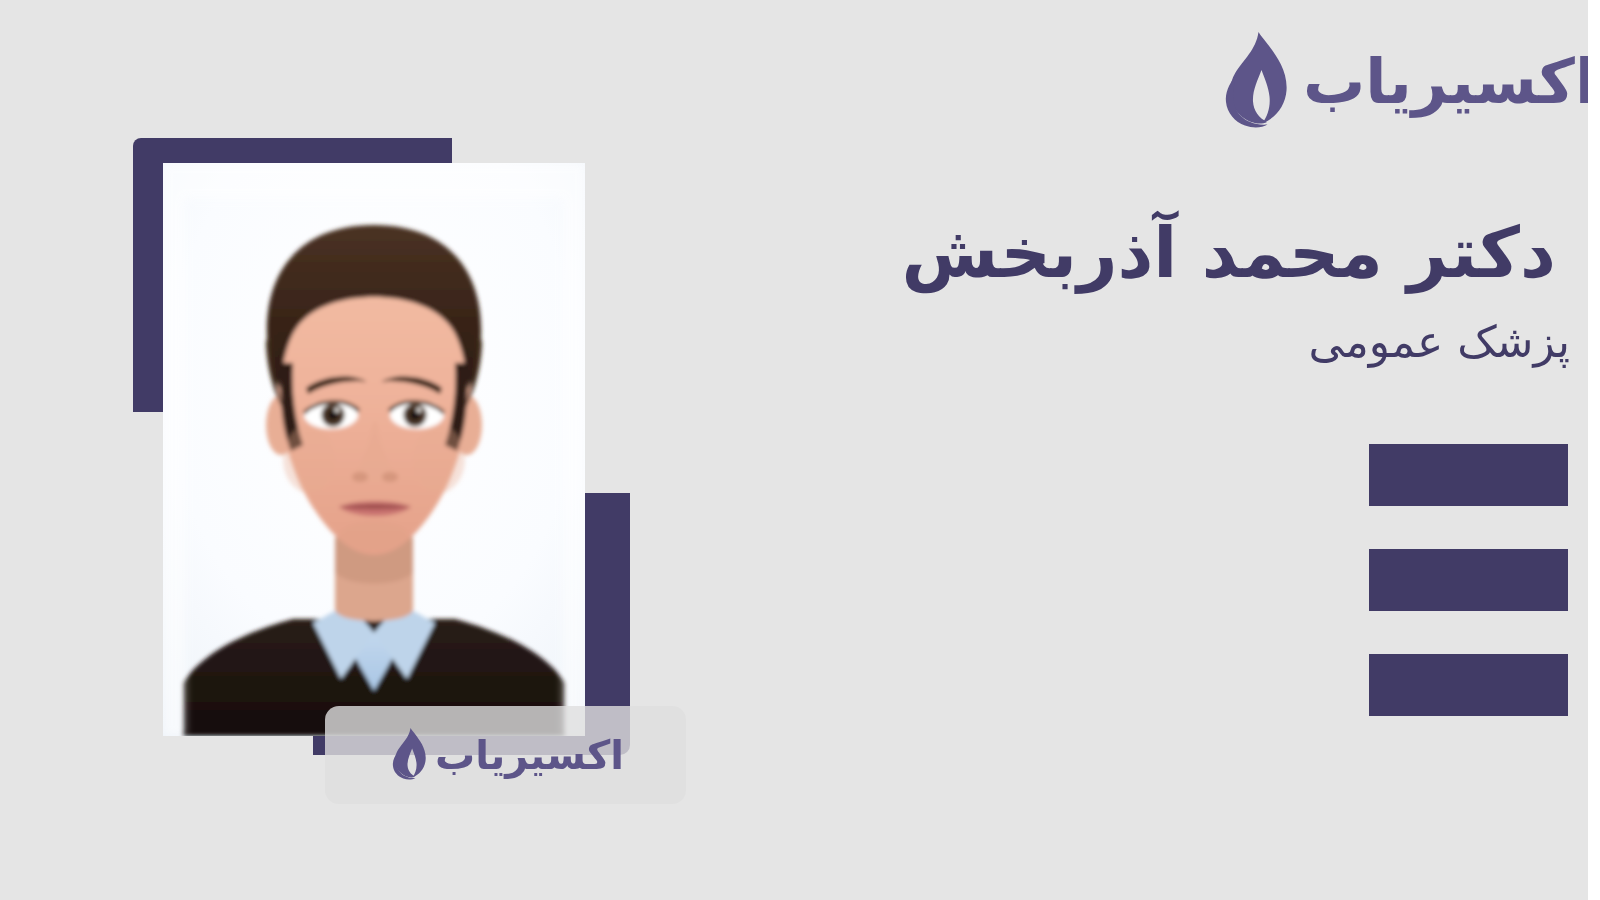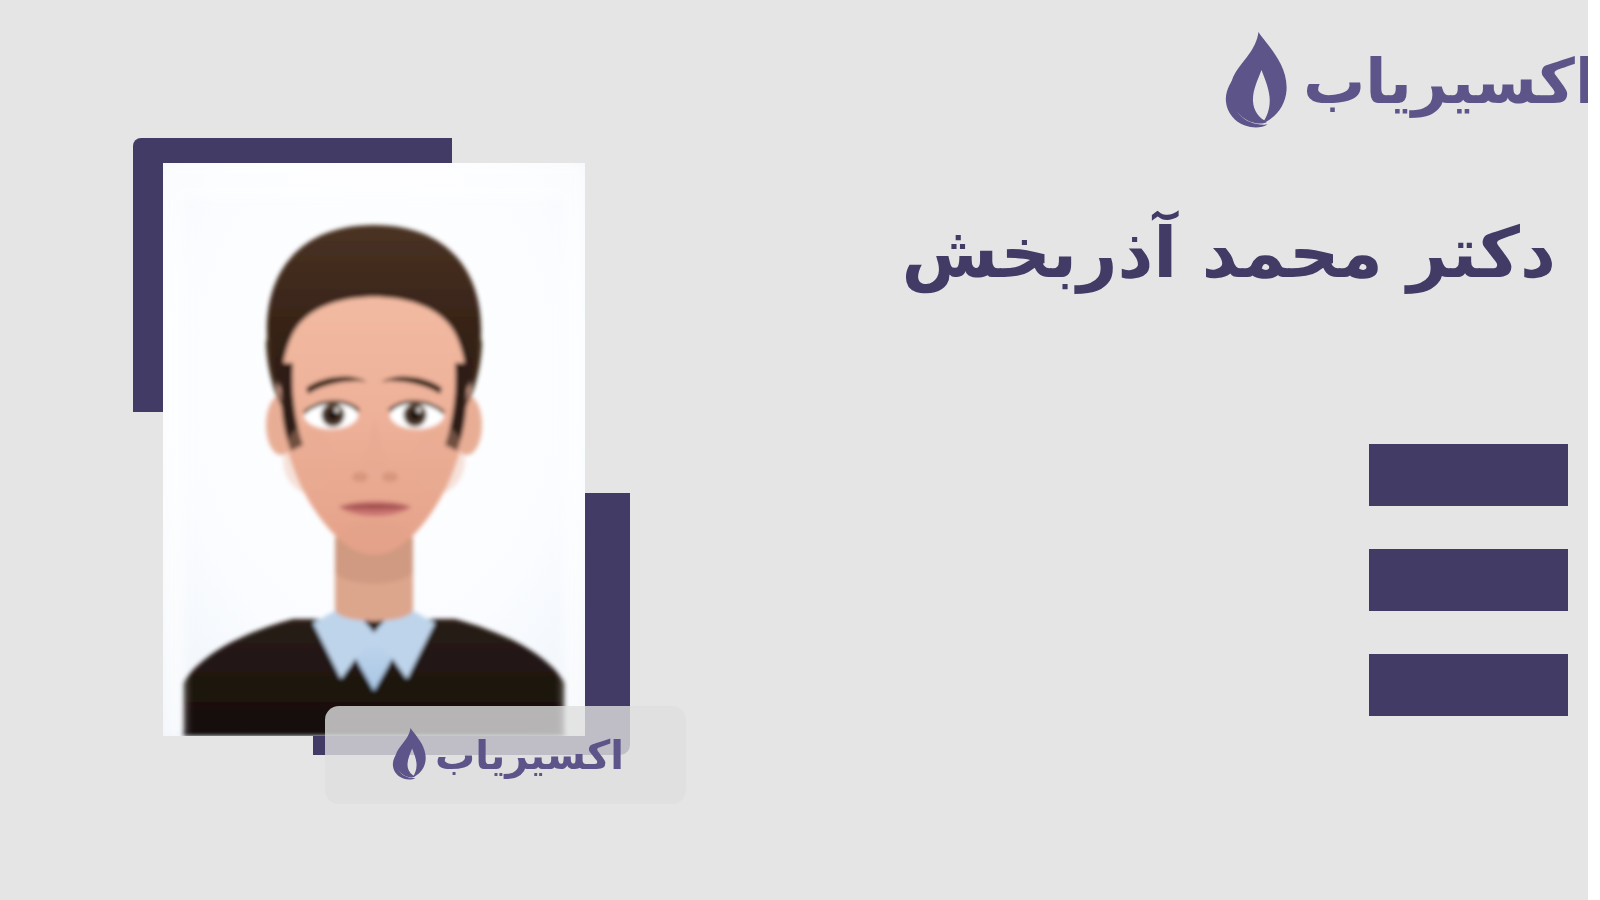--- a/index.html
+++ b/index.html
@@ -179,20 +179,21 @@
                C50 49.5 53.5 57 54.5 66.5 C55.6 77 52.5 86 47.5 93
                C61 88.5 70.5 75 71.5 60.5 C73 40.5 60 24 52.5 14 C48.8 9 45.6 5.5 43.5 2 Z" fill="#5d5589"></path>
       <path d="M20 47 C14 54 10 63 11 72 C12 83 20 92 30 95.5 C38 98.5 47 98 52.5 94.5
                C42 95.5 31 92 24.5 84.5 C17.5 76.5 16.5 63.5 20 52 Z" fill="#5d5589"></path>
     </svg>
     <div class="brand-wordmark">اکسیریاب</div>
   </div>
 
   <div class="headline-block">
     <h1 class="doctor-name">دکتر محمد آذربخش</h1>
+    <p class="doctor-specialty">پزشک عمومی</p>
   </div>
 
   <div class="deco-bar deco-bar-1"></div>
   <div class="deco-bar deco-bar-2"></div>
   <div class="deco-bar deco-bar-3"></div>
 
   <div class="photo-composition">
 
     <div class="frame-top-left"></div>
     <div class="frame-bottom-right"></div>

